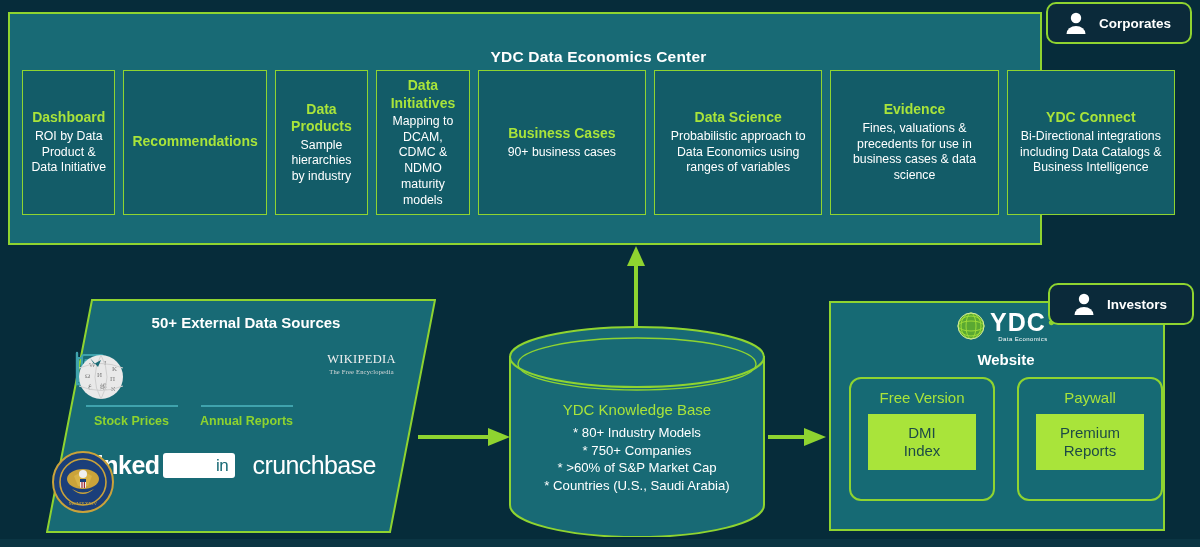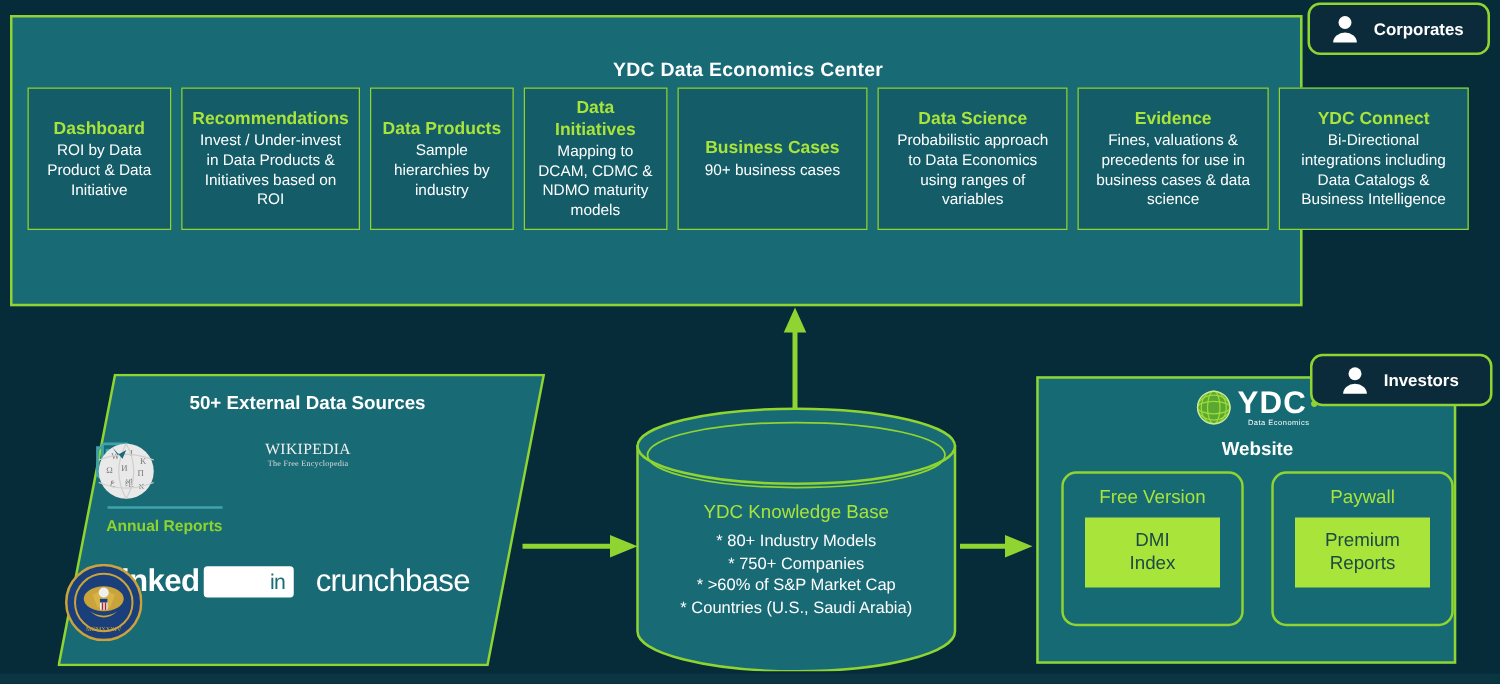--- a/index.html
+++ b/index.html
@@ -178,21 +178,20 @@
     <div class="top-title">YDC Data Economics Center</div>
 
     <div class="cards">
       <div class="card-row">
         <div class="card">
           <div class="card-title">Dashboard</div>
           <div class="card-sub">ROI by Data Product &amp; Data Initiative</div>
         </div>
         <div class="card">
           <div class="card-title">Recommendations</div>
-          <div class="card-sub">Invest / Under-invest in Data Products &amp; Initiatives based on ROI</div>
         </div>
         <div class="card">
           <div class="card-title">Data Products</div>
           <div class="card-sub">Sample hierarchies by  industry</div>
         </div>
         <div class="card">
           <div class="card-title">Data Initiatives</div>
           <div class="card-sub">Mapping to DCAM, CDMC &amp; NDMO maturity models</div>
         </div>
       </div>
@@ -237,20 +236,35 @@
 
   <div id="sources">
     <svg width="390" height="234" viewBox="0 0 390 234">
       <polygon points="46,1 389,1 344,233 1,233" fill="#186a75" stroke="#8fd430" stroke-width="2"></polygon>
     </svg>
     <div class="src-inner">
       <div class="src-title">50+ External Data Sources</div>
 
       <div class="src-icons">
 
+        <div class="src-item">
+          <div class="src-glyph">
+            <svg width="34" height="36" viewBox="0 0 34 36">
+              <path d="M3 2 V33 H31" fill="none" stroke="#3fa3ad" stroke-width="2.4" stroke-linecap="round"></path>
+              <line x1="11" y1="10" x2="11" y2="27" stroke="#3fa3ad" stroke-width="2"></line>
+              <rect x="8.5" y="14" width="5" height="8" fill="#186a75" stroke="#3fa3ad" stroke-width="1.8"></rect>
+              <line x1="19" y1="6" x2="19" y2="25" stroke="#3fa3ad" stroke-width="2"></line>
+              <rect x="16.5" y="9" width="5" height="9" fill="#186a75" stroke="#3fa3ad" stroke-width="1.8"></rect>
+              <line x1="26" y1="8" x2="26" y2="27" stroke="#3fa3ad" stroke-width="2"></line>
+              <rect x="23.5" y="12" width="5" height="9" fill="#186a75" stroke="#3fa3ad" stroke-width="1.8"></rect>
+            </svg>
+          </div>
+          <div class="src-rule"></div>
+          <div class="src-label">Stock Prices</div>
+        </div>
 
         <div class="src-item">
           <div class="src-glyph">
             <svg width="34" height="36" viewBox="0 0 34 36">
               <rect x="8" y="4" width="21" height="27" rx="2" fill="none" stroke="#3fa3ad" stroke-width="2.2"></rect>
               <path d="M8 7 H4 V28 a3 3 0 0 0 4 2.8" fill="none" stroke="#3fa3ad" stroke-width="2.2"></path>
               <rect x="11.5" y="9" width="7" height="7" fill="none" stroke="#3fa3ad" stroke-width="1.8"></rect>
               <line x1="21" y1="10" x2="26" y2="10" stroke="#3fa3ad" stroke-width="1.8"></line>
               <line x1="21" y1="14" x2="26" y2="14" stroke="#3fa3ad" stroke-width="1.8"></line>
               <line x1="11.5" y1="20" x2="26" y2="20" stroke="#3fa3ad" stroke-width="1.8"></line>

